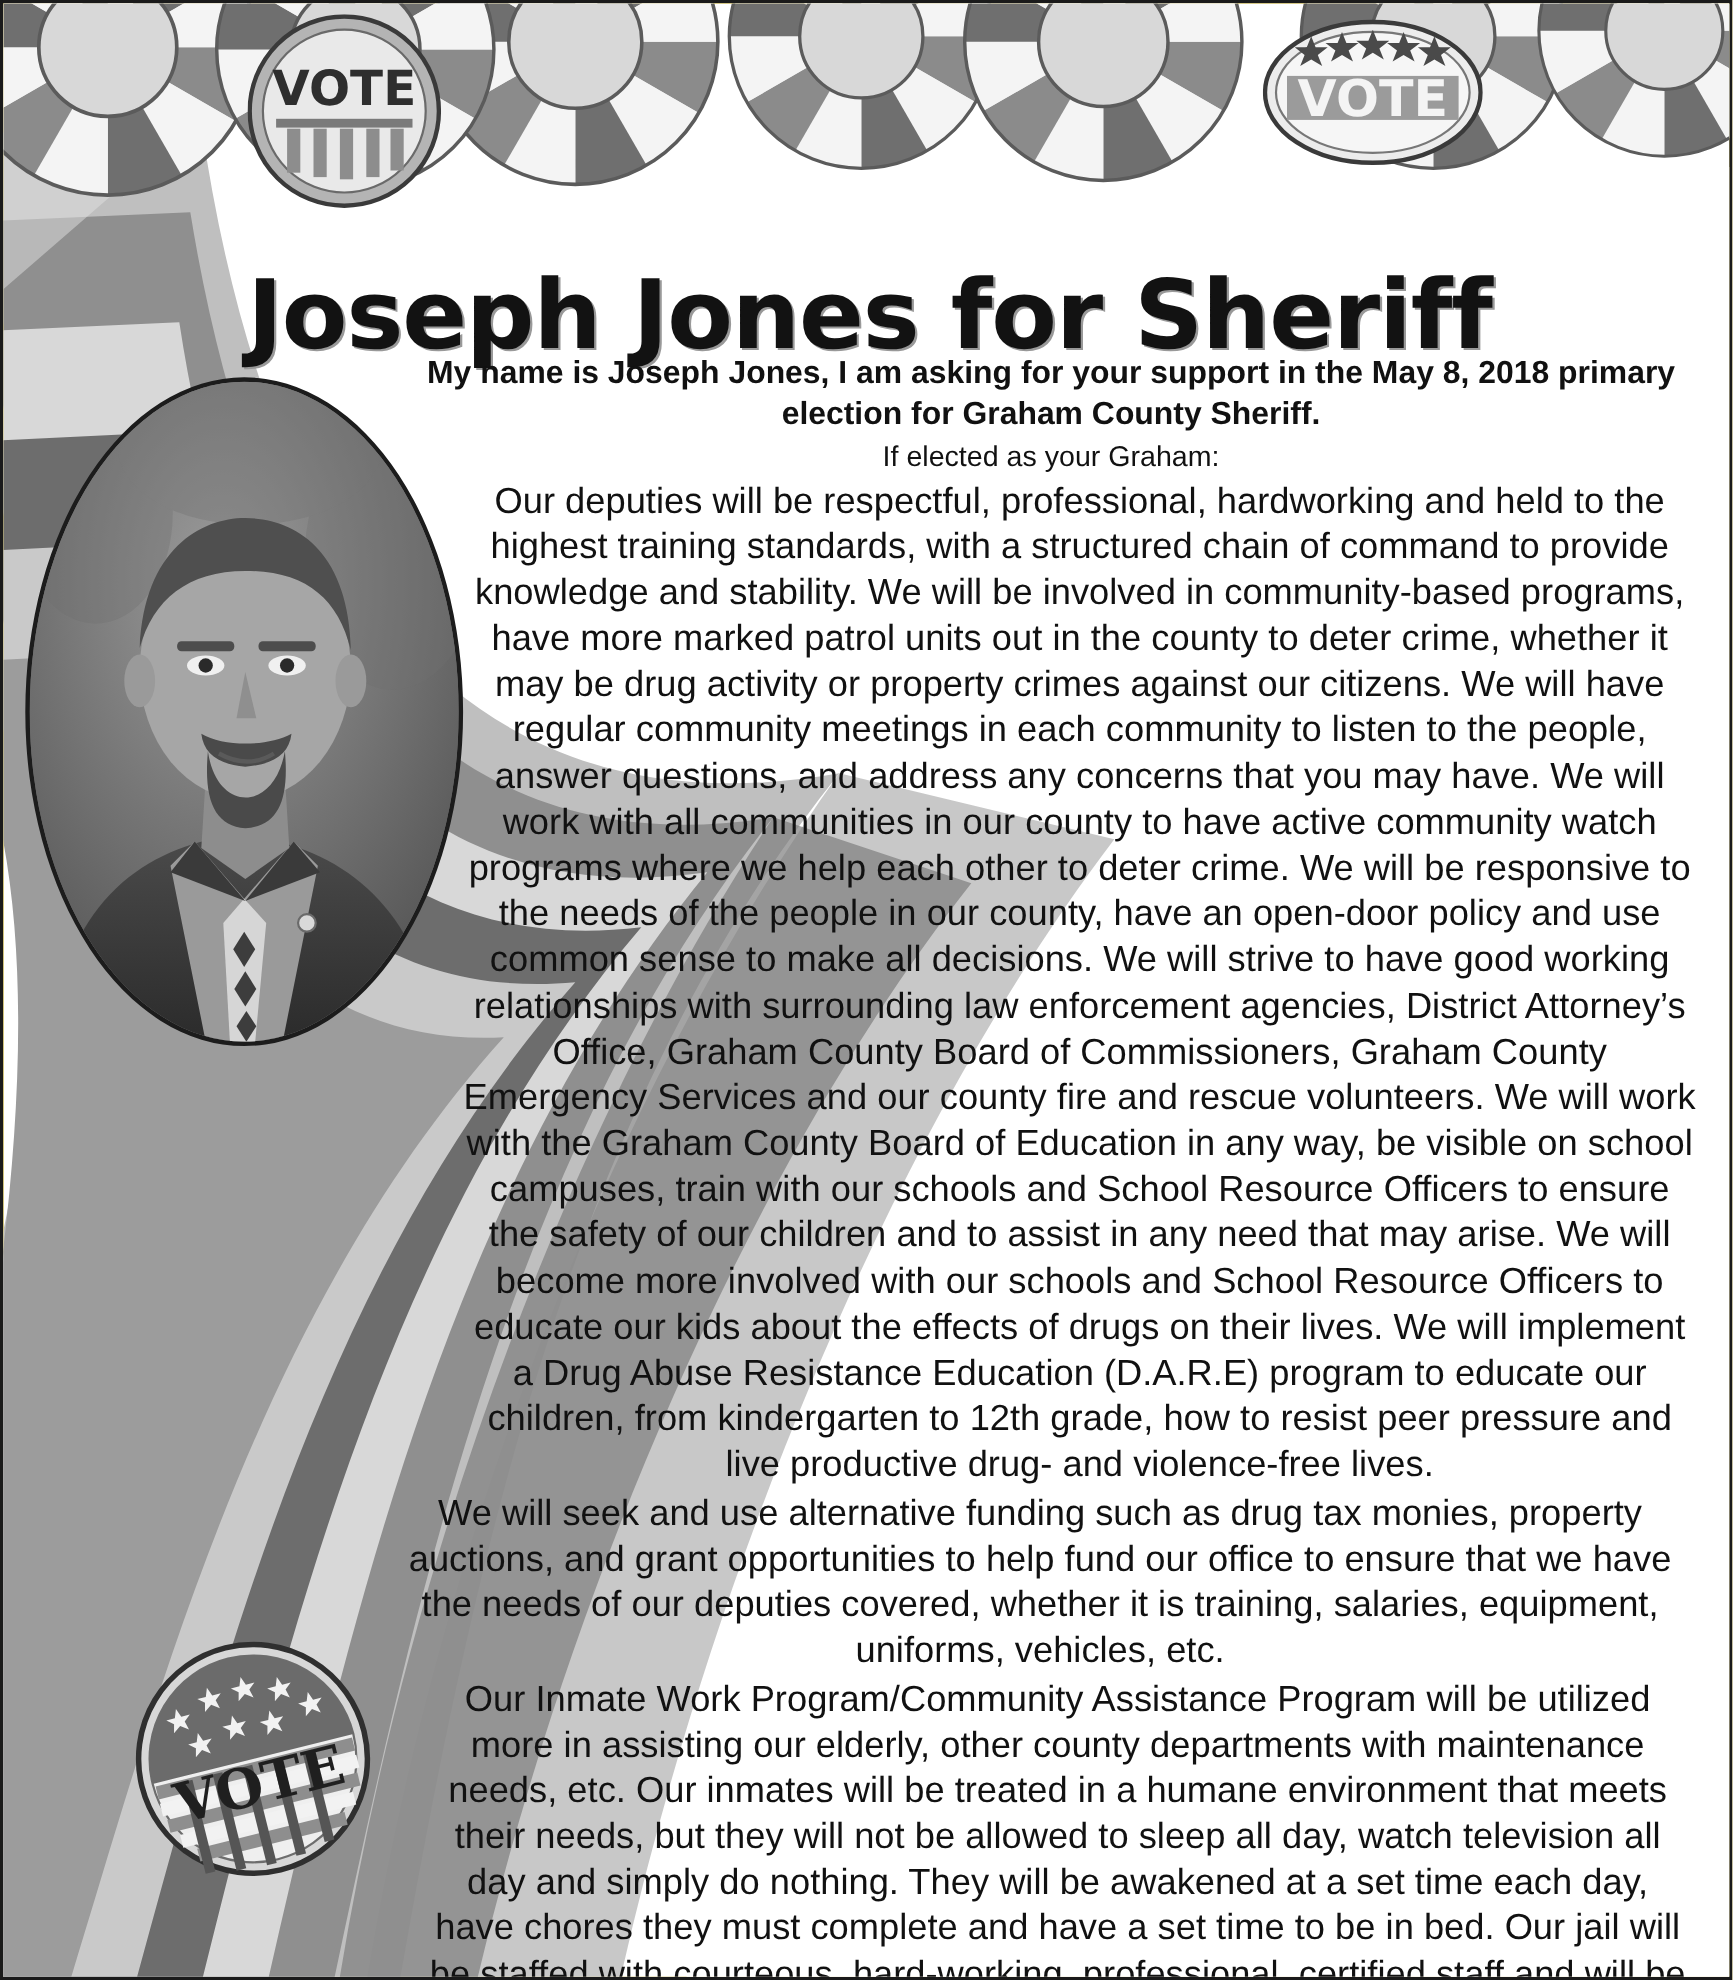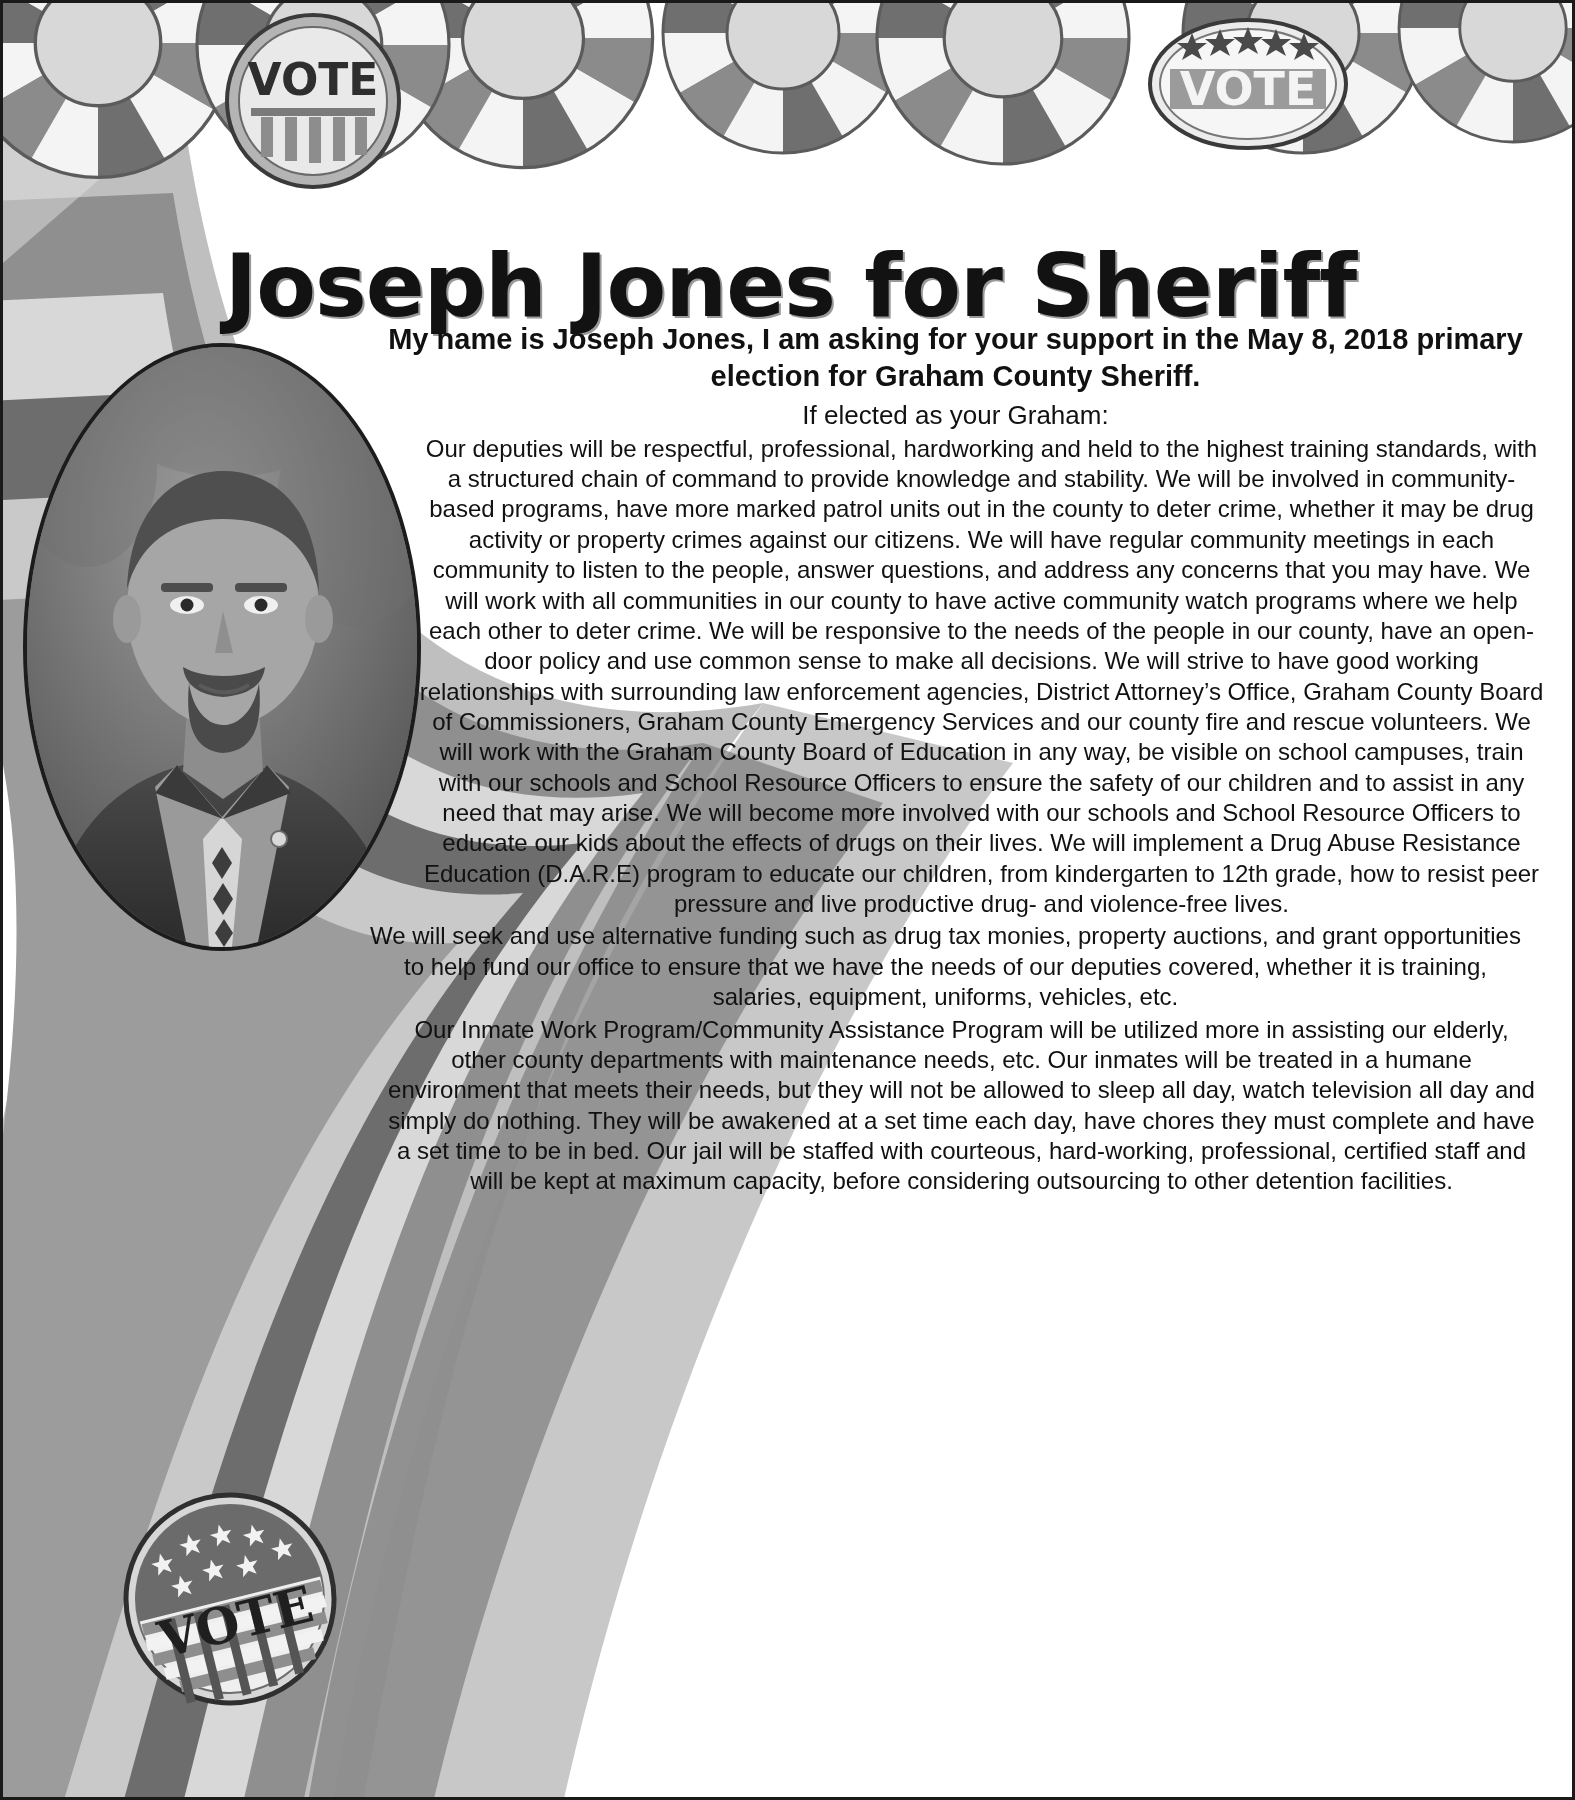--- a/index.html
+++ b/index.html
@@ -91,21 +91,21 @@
     text-align: center;
     margin: 0 0 4px 0;
   }
   .ifelected {
     font-size: 26px;
     line-height: 1.25;
     text-align: center;
     margin: 2px 0 2px 0;
   }
   .para {
-    font-size: 24px;
+    font-size: 33px;
     line-height: 1.265;
     text-align: center;
     margin: 0 0 2px 0;
     color: #111;
   }
   .p-indent-1 { padding: 0 8px 0 60px; }
   .p-indent-2 { padding: 0 30px 0 10px; }
   .p-indent-3 { padding: 0 18px 0 30px; }
   .p-indent-4 { padding: 0 8px 0 80px; }
   .paidfor {

